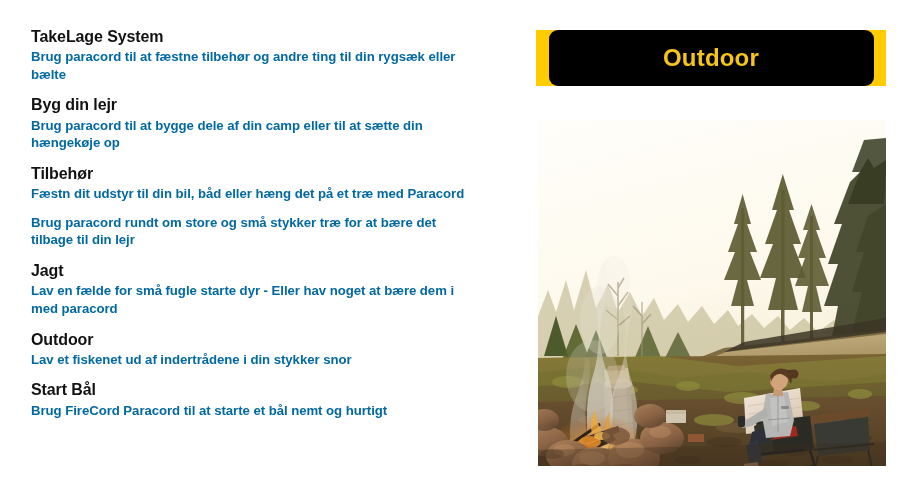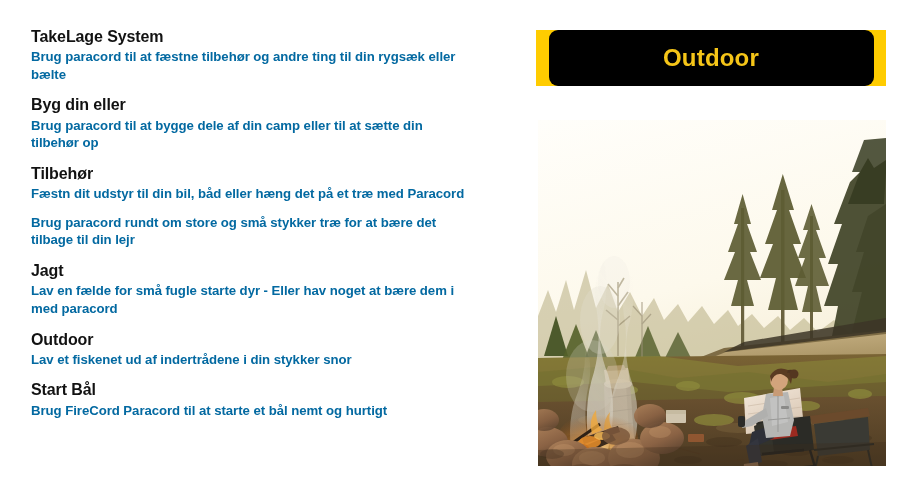--- a/index.html
+++ b/index.html
@@ -76,22 +76,22 @@
 <div class="slide">
 
   <div class="text-col">
 
     <div class="feature">
       <div class="feature-title">TakeLage System</div>
       <div class="feature-desc">Brug paracord til at fæstne tilbehør og andre ting til din rygsæk eller bælte</div>
     </div>
 
     <div class="feature">
-      <div class="feature-title">Byg din eller</div>
-      <div class="feature-desc">Brug paracord til at bygge dele af din camp eller til at sætte din tilbehør op</div>
+      <div class="feature-title">Byg din lejr</div>
+      <div class="feature-desc">Brug paracord til at bygge dele af din camp eller til at sætte din hængekøje op</div>
     </div>
 
     <div class="feature">
       <div class="feature-title">Tilbehør</div>
       <div class="feature-desc">Fæstn dit udstyr til din bil, båd eller hæng det på et træ med Paracord</div>
     </div>
 
     <div class="feature">
       <div class="feature-desc">Brug paracord rundt om store og små stykker træ for at bære det tilbage til din lejr</div>
     </div>

